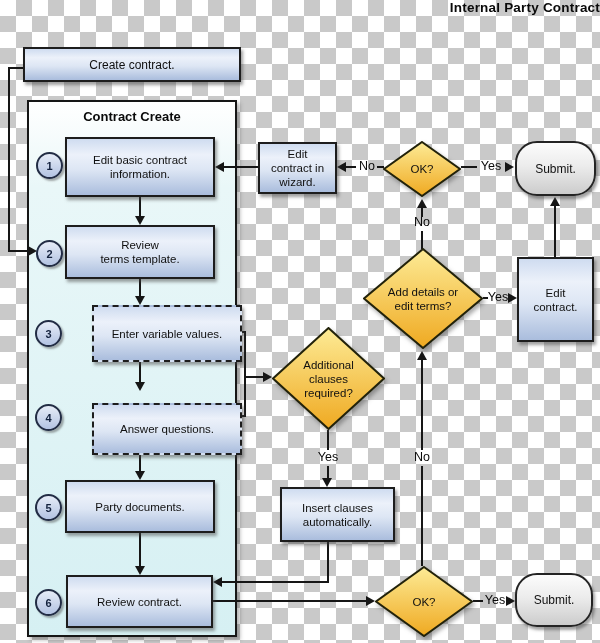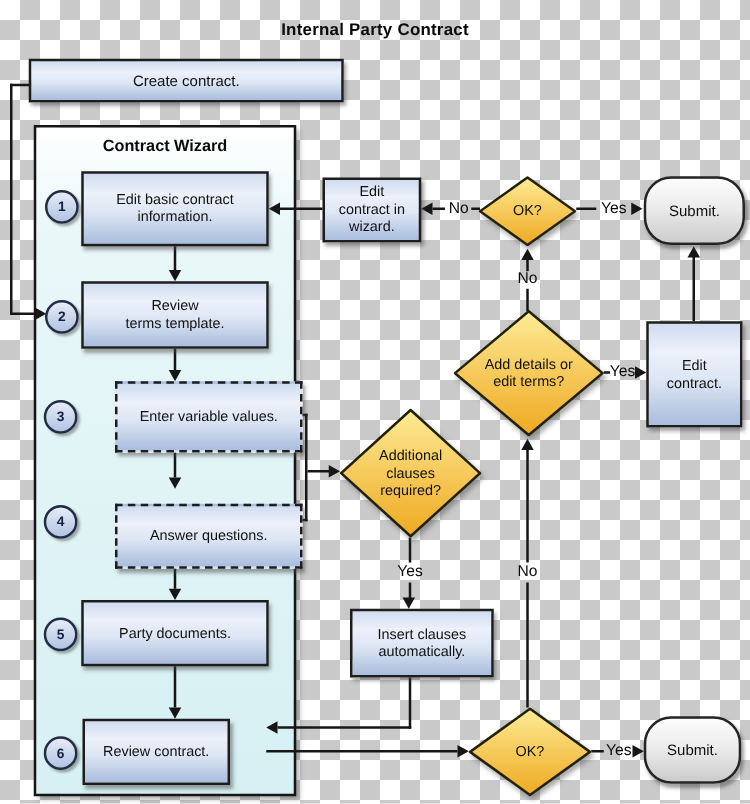--- a/index.html
+++ b/index.html
@@ -4,22 +4,22 @@
 <style>
   html,body{margin:0;padding:0;}
   .stage{
     position:relative; width:600px; height:643px; overflow:hidden;
     font-family:"Liberation Sans", sans-serif; color:#161616;
     background-color:#fff;
     background-image:conic-gradient(#c9c9c9 90deg,#ffffff 90deg 180deg,#c9c9c9 180deg 270deg,#ffffff 270deg);
     background-size:32px 32px;
   }
   .title{
-    position:absolute; left:0; top:0; width:600px; text-align:center;
-    font-size:13.5px; font-weight:bold; letter-spacing:.2px; color:#0a0a0a;margin-top:16px;
+    position:absolute; left:0; top:0; width:600px; text-align:right;
+    font-size:13.5px; font-weight:bold; letter-spacing:.2px; color:#0a0a0a;
   }
   
   .ln{position:absolute; background:#161616; z-index:2;}
   .ah{position:absolute; width:0; height:0; z-index:2;}
   .ah.r{border-top:5px solid transparent;border-bottom:5px solid transparent;border-left:9px solid #161616;}
   .ah.l{border-top:5px solid transparent;border-bottom:5px solid transparent;border-right:9px solid #161616;}
   .ah.u{border-left:5px solid transparent;border-right:5px solid transparent;border-bottom:9px solid #161616;}
   .ah.d{border-left:5px solid transparent;border-right:5px solid transparent;border-top:9px solid #161616;}
   .elbl{
     position:absolute; z-index:4; height:15px; line-height:15px;
@@ -143,40 +143,40 @@
   <div class="ln" style="left:222px;top:581px;width:107px;height:2px"></div>
   <div class="ah l" style="left:213px;top:577px"></div>
 
   <div class="ln" style="left:213px;top:600px;width:153px;height:2px"></div>
   <div class="ah r" style="left:366px;top:596px"></div>
 
   <div class="ln" style="left:473px;top:600px;width:10px;height:2px"></div>
   <div class="elbl" style="left:483px;top:593px;width:24px">Yes</div>
   <div class="ah r" style="left:506px;top:596px"></div>
 
-  <div class="box" style="left:23px;top:47px;width:252px;height:35px;font-size:12px">Create contract.</div>
+  <div class="box" style="left:23px;top:47px;width:218px;height:35px;font-size:12px">Create contract.</div>
 
   <div class="wizard"></div>
-  <div class="wtitle">Contract Wizard</div>
+  <div class="wtitle">Contract Create</div>
 
   <div class="circle" style="left:36px;top:152px">1</div>
   <div class="circle" style="left:36px;top:240px">2</div>
   <div class="circle" style="left:35px;top:320px">3</div>
   <div class="circle" style="left:35px;top:404px">4</div>
   <div class="circle" style="left:35px;top:494px">5</div>
   <div class="circle" style="left:35px;top:589px">6</div>
 
   <div class="box" style="left:65px;top:137px;width:150px;height:60px">Edit basic contract
 information.</div>
   <div class="box" style="left:65px;top:225px;width:150px;height:54px">Review
 terms template.</div>
   <div class="box dashed" style="left:65px;top:305px;width:150px;height:57px">Enter variable values.</div>
   <div class="box dashed" style="left:65px;top:403px;width:150px;height:52px">Answer questions.</div>
   <div class="box" style="left:65px;top:480px;width:150px;height:53px">Party documents.</div>
-  <div class="box" style="left:66px;top:575px;width:118px;height:53px">Review contract.</div>
+  <div class="box" style="left:66px;top:575px;width:147px;height:53px">Review contract.</div>
 
   <div class="box" style="left:258px;top:142px;width:79px;height:52px">Edit
 contract in
 wizard.</div>
 
   <div class="diamond" style="left:383px;top:141px;width:78px;height:56px">
     <svg viewBox="0 0 78 56">
       <polygon points="39,1 77,28 39,55 1,28" fill="url(#dg)" stroke="#22220a" stroke-width="2"></polygon>
     </svg>
     <div class="dlabel">OK?</div>

